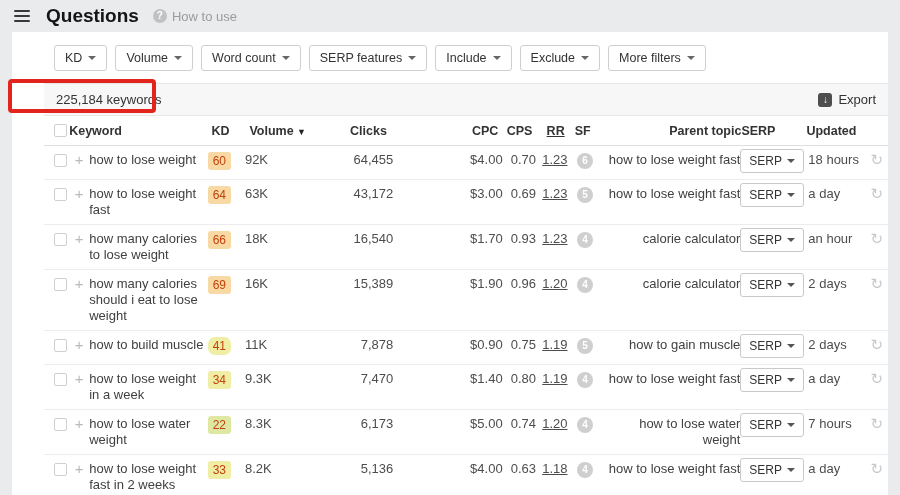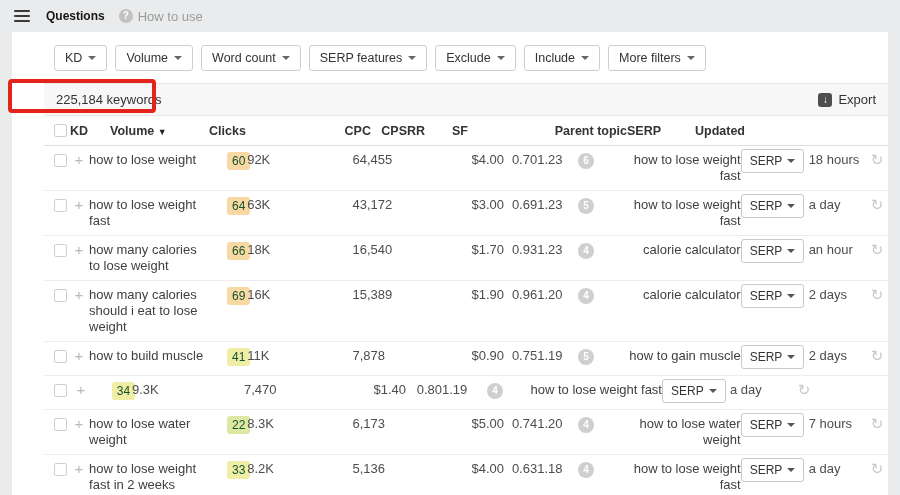--- a/index.html
+++ b/index.html
@@ -8,21 +8,21 @@
     background:#eaebec;
     font-family:"Liberation Sans", sans-serif;
     overflow:hidden;
     position:relative;
     color:#333;
   }
   
   .topbar { height:32px; display:flex; align-items:center; padding-left:14px; }
   .burger { width:16px; display:flex; flex-direction:column; gap:3px; cursor:pointer; margin-right:16px; }
   .burger i { display:block; height:2px; background:#3a3a3a; border-radius:1px; }
-  .page-title { font-size:12px; font-weight:bold; color:#151515; margin-right:14px; }
+  .page-title { font-size:19px; font-weight:bold; color:#151515; margin-right:14px; }
   .help { display:flex; align-items:center; gap:5px; color:#9b9b9b; font-size:13px; }
   .help-circle { width:14px; height:14px; border-radius:50%; background:#c2c2c2; color:#fff;
     font-size:10px; font-weight:bold; text-align:center; line-height:14px; }
 
   
   .card { position:absolute; left:12px; right:12px; top:32px; bottom:0; background:#fff;padding-left:32px; }
 
   .filterbar { display:flex; gap:8px; padding:13px 10px 12px 10px; background:#fff; }
   .fbtn { height:26px; padding:0 10px; background:#fff; border:1px solid #cfcfcf; border-radius:3px;
     font-size:12.5px; color:#333; display:inline-flex; align-items:center; gap:6px; cursor:pointer; }
@@ -44,36 +44,36 @@
     font-weight:bold; font-size:12.5px; color:#333; }
   .row { display:flex; align-items:flex-start; padding:6px 0; border-bottom:1px solid #ececec;
     font-size:13px; line-height:16px; color:#4d4d4d; }
 
   .c-check   { width:16px; margin-left:10px; }
   .c-plus    { width:22px; text-align:center; color:#b9b9b9; font-size:15px; cursor:pointer; }
   .c-kw      { width:128px; }
   .c-kd      { width:40px; }
   .c-vol     { width:44px; text-align:left; }
   .c-vbar    { width:42px; margin:0 13px; }
-  .c-clicks  { width:46px; }
+  .c-clicks  { width:46px; text-align:right; }
   .c-cbar    { width:46px; margin:0 13px; }
   .c-cpc     { width:44px; text-align:right; }
   .c-cps     { width:36px; text-align:right; }
-  .c-rr      { width:34px; text-align:left; }
+  .c-rr      { width:34px; text-align:right;text-decoration:underline; }
   .c-sf      { width:38px; text-align:center; }
   .c-parent  { width:142px; margin-left:6px;text-align:right; }
   .c-serp    { width:58px; }
   .c-upd     { width:62px; margin-left:10px; }
   .c-ref     { width:24px; text-align:center; }
 
   .checkbox { width:13px; height:13px; border:1px solid #cfcfcf; border-radius:2px; background:#fff;
     display:inline-block; margin-top:2px; cursor:pointer; }
   a.lnk { color:#404040; text-decoration:none; cursor:pointer; }
   .kd-badge { display:inline-block; min-width:23px; text-align:center; padding:1px 3px;
-    border-radius:3px; font-size:12px; color:#14532d;margin-left:20px; }
+    border-radius:3px; font-size:12px; color:#c2410c; }
   .bar { height:5px; border-radius:2px; background:#dcdcdc; margin-top:6px; position:relative; overflow:hidden; }
   .bar .fill-green { position:absolute; left:0; top:0; bottom:0; background:#63b94c; border-radius:2px; }
   .bar.blue { background:#2a7ab9; }
   .bar .tip { position:absolute; right:0; top:0; bottom:0; width:4px; background:#f0a32e; }
   .sf-badge { display:inline-block; width:16px; height:16px; border-radius:50%; background:#cfcfcf;
     color:#fff; font-size:10px; font-weight:bold; line-height:16px; text-align:center; }
   .serp-btn { height:24px; padding:0 8px; background:#fff; border:1px solid #c9c9c9; border-radius:3px;
     font-size:12px; color:#333; display:inline-flex; align-items:center; gap:5px; cursor:pointer; margin-top:-3px; }
   .serp-btn .caret { border-top-color:#555; }
   .refresh { color:#c9c9c9; font-size:15px; cursor:pointer; display:inline-block; }
@@ -111,43 +111,44 @@
     </button>
     <button class="fbtn">
       <span>Word count</span>
       <span class="caret"></span>
     </button>
     <button class="fbtn">
       <span>SERP features</span>
       <span class="caret"></span>
     </button>
     <button class="fbtn">
+      <span>Include</span>
+      <span class="caret"></span>
+    </button>
+    <button class="fbtn">
       <span>Exclude</span>
-      <span class="caret"></span>
-    </button>
-    <button class="fbtn">
-      <span>Include</span>
       <span class="caret"></span>
     </button>
     <button class="fbtn">
       <span>More filters</span>
       <span class="caret"></span>
     </button>
   </div>
 
   <div class="resultsbar">
     <span>225,184 keywords</span>
     <span class="export">
       <span class="export-icon">↓</span>
       <span>Export</span>
     </span>
   </div>
 
   <div class="thead">
     <span class="c-check"><span class="checkbox"></span></span>
+    <span class="h-kw">Keyword</span>
     <span class="c-kd">KD</span>
     <span class="h-vol">
       <span>Volume</span>
       <span class="sort">▼</span>
     </span>
     <span class="c-clicks">Clicks</span>
     <span class="c-cbar"></span>
     <span class="c-cpc">CPC</span>
     <span class="c-cps">CPS</span>
     <span class="c-rr">RR</span>
@@ -252,21 +253,21 @@
       </button>
     </span>
     <span class="c-upd">2 days</span>
     <span class="c-ref"><span class="refresh">↻</span></span>
   </div>
 
   <div class="row">
     <span class="c-check"><span class="checkbox"></span></span>
     <span class="c-plus">+</span>
     <span class="c-kw"><a class="lnk">how to build muscle</a></span>
-    <span class="c-kd"><span class="kd-badge" style="background: rgb(240, 237, 165);">41</span></span>
+    <span class="c-kd"><span class="kd-badge" style="background: rgb(240, 237, 165); border-radius: 7px;">41</span></span>
     <span class="c-vol">11K</span>
     <span class="c-vbar"><span class="bar"><span class="fill-green" style="width: 66%;"></span></span></span>
     <span class="c-clicks">7,878</span>
     <span class="c-cbar"><span class="bar blue"></span></span>
     <span class="c-cpc">$0.90</span>
     <span class="c-cps">0.75</span>
     <span class="c-rr">1.19</span>
     <span class="c-sf"><span class="sf-badge">5</span></span>
     <span class="c-parent"><a class="lnk">how to gain muscle</a></span>
     <span class="c-serp">
@@ -275,20 +276,21 @@
         <span class="caret"></span>
       </button>
     </span>
     <span class="c-upd">2 days</span>
     <span class="c-ref"><span class="refresh">↻</span></span>
   </div>
 
   <div class="row">
     <span class="c-check"><span class="checkbox"></span></span>
     <span class="c-plus">+</span>
+    <span class="c-kw"><a class="lnk">how to lose weight in a week</a></span>
     <span class="c-kd"><span class="kd-badge" style="background: rgb(240, 237, 165);">34</span></span>
     <span class="c-vol">9.3K</span>
     <span class="c-vbar"><span class="bar"><span class="fill-green" style="width: 63%;"></span></span></span>
     <span class="c-clicks">7,470</span>
     <span class="c-cbar"><span class="bar blue"></span></span>
     <span class="c-cpc">$1.40</span>
     <span class="c-cps">0.80</span>
     <span class="c-rr">1.19</span>
     <span class="c-sf"><span class="sf-badge">4</span></span>
     <span class="c-parent"><a class="lnk">how to lose weight fast</a></span>

